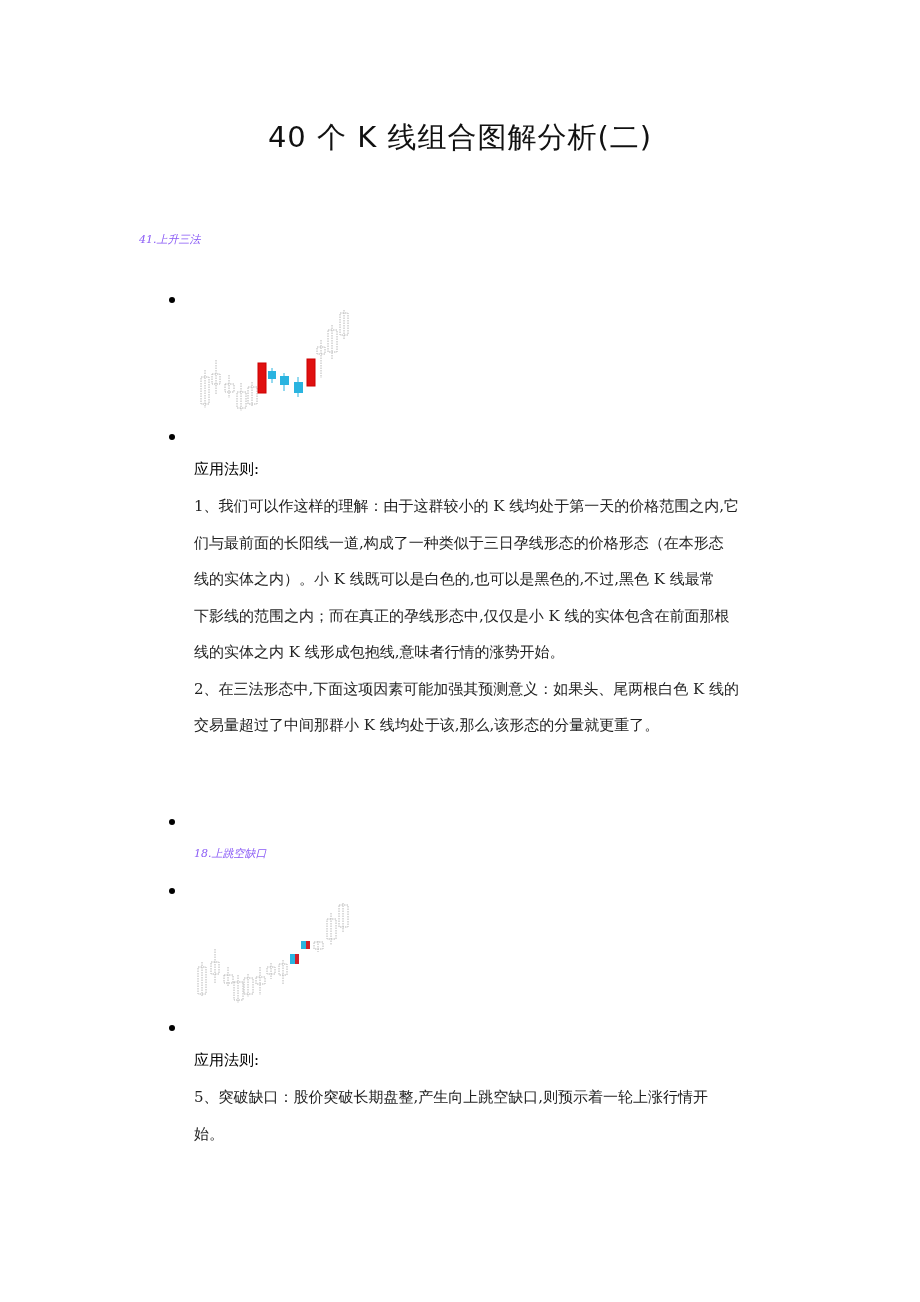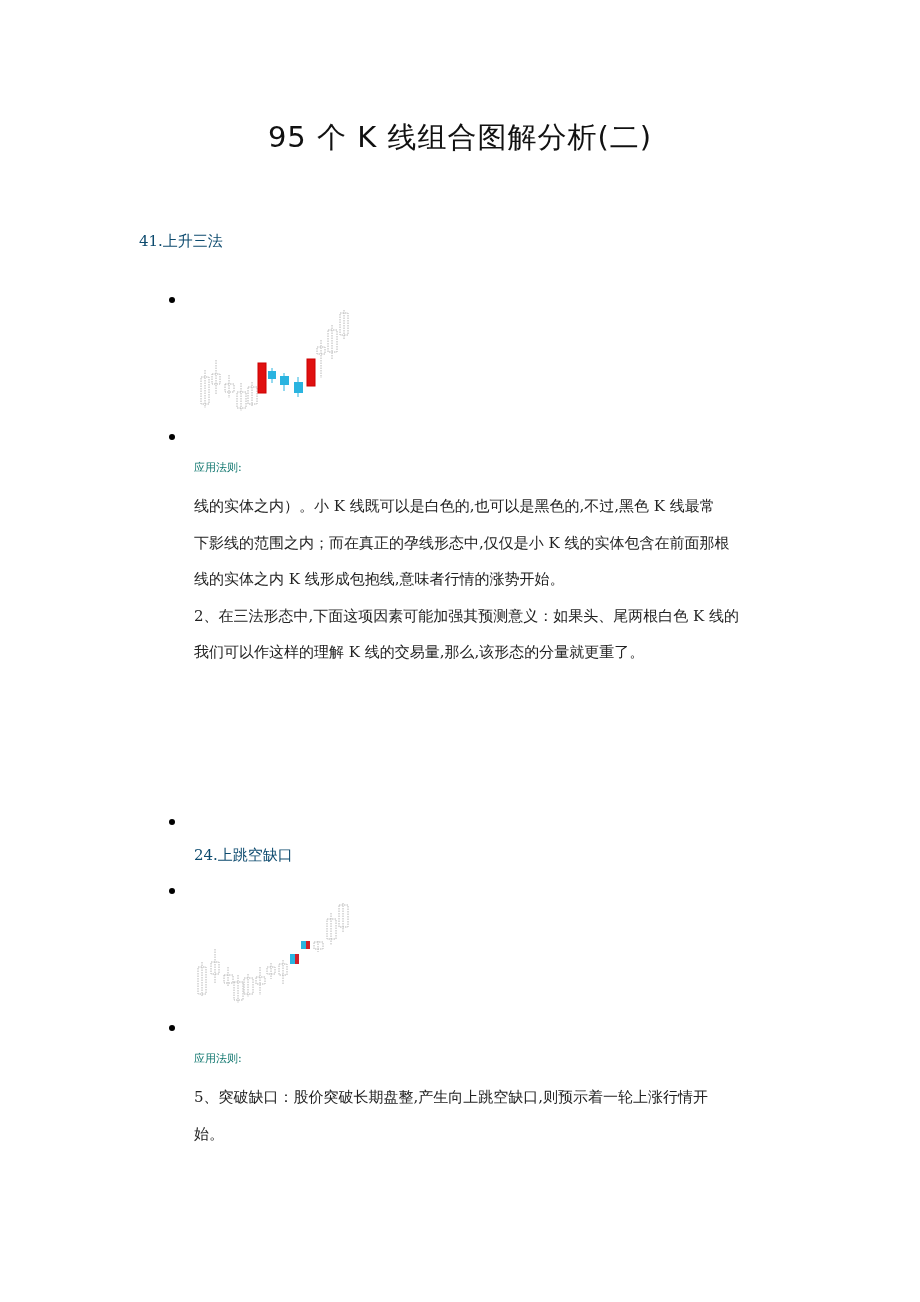--- a/index.html
+++ b/index.html
@@ -1,32 +1,32 @@
 <!DOCTYPE html>
 <html><head>
 <meta charset="utf-8">
 <style>
   html, body { margin: 0; padding: 0; background: #ffffff; }
   body { width: 920px; height: 1302px; position: relative; overflow: hidden;
          font-family: "DejaVu Serif", "Liberation Serif", serif; color: #1a1a1a; }
   .title { position: absolute; left: 0; top: 118px; width: 920px; text-align: center;
            font-family: "DejaVu Sans", "Liberation Sans", sans-serif; font-size: 29px;
            letter-spacing: 1px; color: #111; }
-  .heading { position: absolute; font-size: 15px; color: #0c4a6e; }
+  .heading { position: absolute; font-size: 11px; color: #8b5cf6; font-style: italic; }
   .bullet { position: absolute; width: 6px; height: 6px; border-radius: 50%; background: #000; }
   .para { position: absolute; left: 194px; width: 596px; font-size: 15px; line-height: 36.5px; color: #222; }
   .para p { margin: 0; }
   .chart { position: absolute; }
-  .label { position: absolute; font-size: 11px; color: #0f766e; }
+  .label { position: absolute; font-size: 15px; color: #000000; }
 </style>
 </head>
 <body>
 
 <div>
-  <div class="title">95 个 K 线组合图解分析(二)</div>
+  <div class="title">40 个 K 线组合图解分析(二)</div>
 
   <div class="heading" style="left:139px; top:232px;">41.上升三法</div>
   <div class="bullet" style="left:169px; top:297px;"></div>
 
   <svg class="chart" style="left:194px; top:305px;" width="165" height="110" viewBox="0 0 165 110">
     <g fill="none" stroke="#b8b8b8" stroke-width="1" stroke-dasharray="1.5 1">
       <line x1="11" y1="65" x2="11" y2="103"></line>
         <rect x="7" y="72" width="8" height="27"></rect>
       <line x1="22" y1="55" x2="22" y2="90"></line>
         <rect x="18" y="69" width="8" height="10"></rect>
@@ -50,29 +50,31 @@
       <rect x="86" y="71" width="9" height="9" fill="#2ab4e0"></rect>
     <line x1="104" y1="72" x2="104" y2="92" stroke="#2ab4e0"></line>
       <rect x="100" y="77" width="9" height="11" fill="#2ab4e0"></rect>
     <rect x="113" y="54" width="8" height="27" fill="#e01010" stroke="#c00" stroke-width="1"></rect>
   </svg>
 
   <div class="bullet" style="left:169px; top:434px;"></div>
   <div class="label" style="left:194px; top:460px;">应用法则:</div>
 
   <div class="para" style="top:488px;">
+    <p>1、我们可以作这样的理解：由于这群较小的 K 线均处于第一天的价格范围之内,它</p>
+    <p>们与最前面的长阳线一道,构成了一种类似于三日孕线形态的价格形态（在本形态</p>
     <p>线的实体之内）。小 K 线既可以是白色的,也可以是黑色的,不过,黑色 K 线最常</p>
     <p>下影线的范围之内；而在真正的孕线形态中,仅仅是小 K 线的实体包含在前面那根</p>
     <p>线的实体之内 K 线形成包抱线,意味者行情的涨势开始。</p>
     <p>2、在三法形态中,下面这项因素可能加强其预测意义：如果头、尾两根白色 K 线的</p>
-    <p>我们可以作这样的理解 K 线的交易量,那么,该形态的分量就更重了。</p>
+    <p>交易量超过了中间那群小 K 线均处于该,那么,该形态的分量就更重了。</p>
   </div>
 
   <div class="bullet" style="left:169px; top:819px;"></div>
-  <div class="heading" style="left:194px; top:846px;">24.上跳空缺口</div>
+  <div class="heading" style="left:194px; top:846px;">18.上跳空缺口</div>
   <div class="bullet" style="left:169px; top:888px;"></div>
 
   <svg class="chart" style="left:194px; top:897px;" width="160" height="108" viewBox="0 0 160 108">
     <g fill="none" stroke="#b8b8b8" stroke-width="1" stroke-dasharray="1.5 1">
       <line x1="8" y1="65" x2="8" y2="100"></line>
         <rect x="4" y="70" width="8" height="27"></rect>
       <line x1="21" y1="52" x2="21" y2="86"></line>
         <rect x="17" y="65" width="8" height="12"></rect>
       <line x1="34" y1="70" x2="34" y2="90"></line>
         <rect x="30" y="78" width="9" height="8"></rect>

